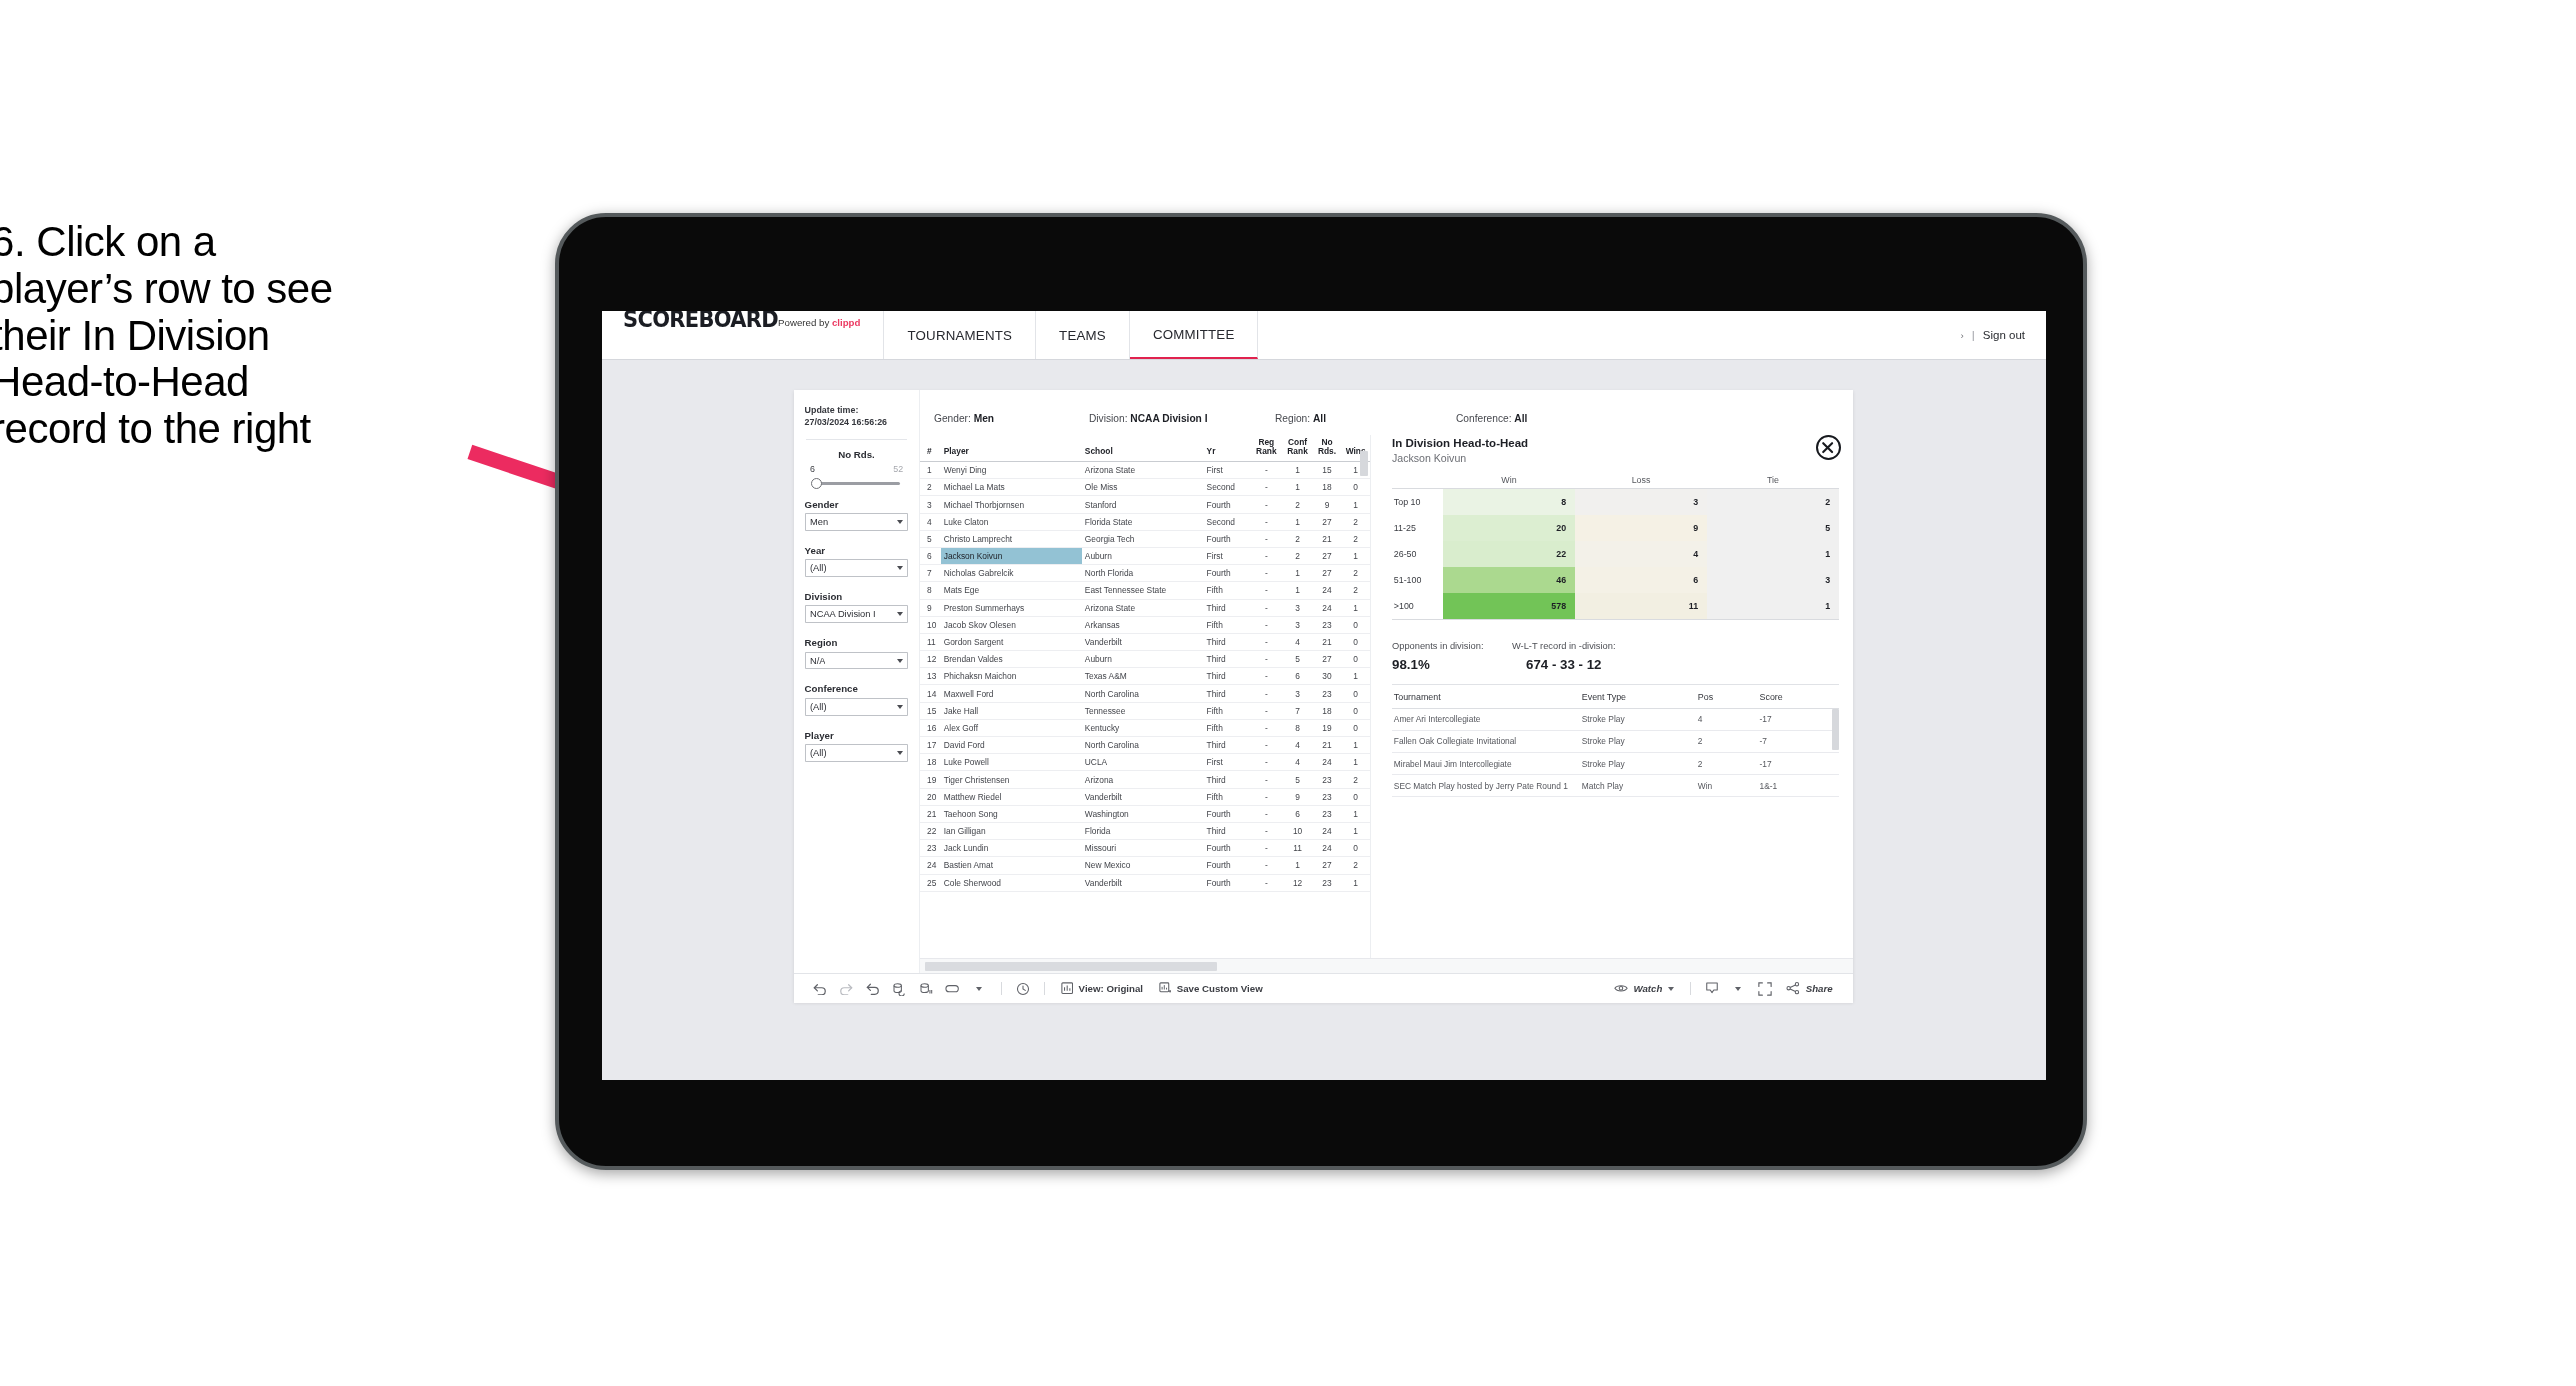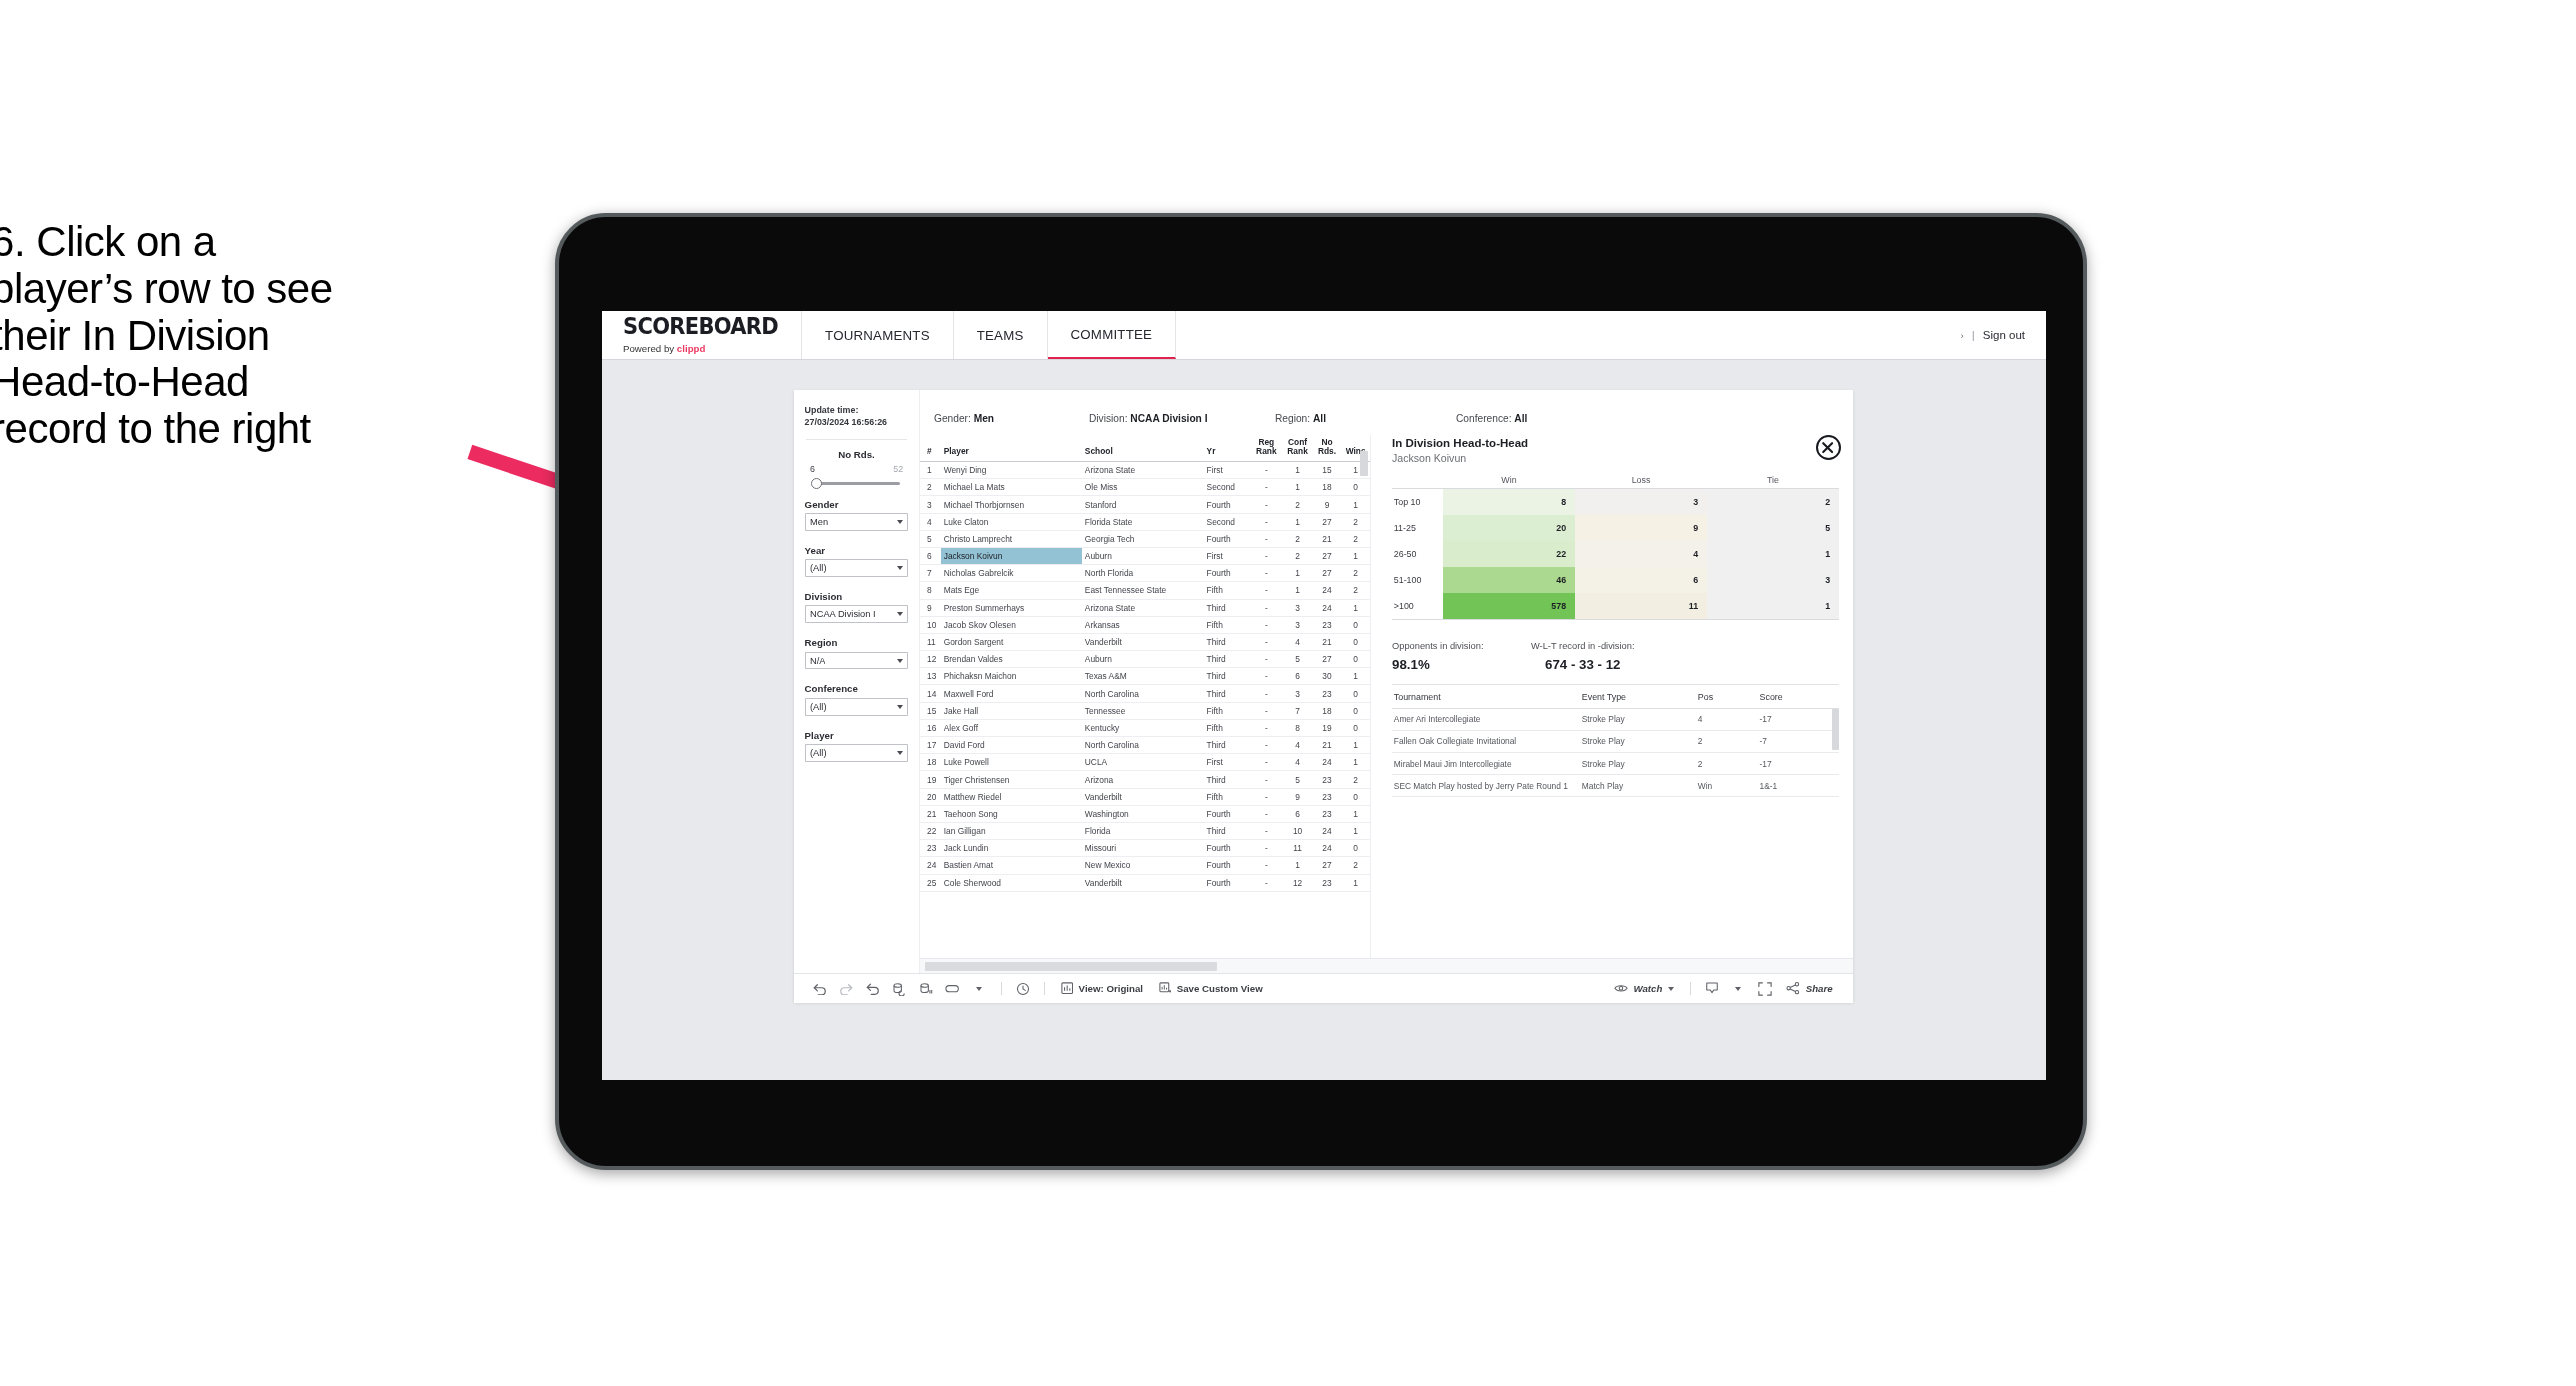--- a/index.html
+++ b/index.html
@@ -42,21 +42,21 @@
     overflow: hidden;
   }
 
   
   .topbar {
     display: flex; align-items: stretch;
     height: 49px; background: #fff;
     border-bottom: 0.9px solid #d5d7dc;
   }
   .brand {
-    display: flex; flex-direction: column; justify-content: center;
+    display: flex; flex-direction: row; justify-content: center;
     padding: 0 23px 0 21px;
     border-right: 0.9px solid #e2e4e8;
     min-width: 158px;
   }
   .brand-title {
     font-family: "DejaVu Sans", sans-serif;
     font-weight: 700; font-size: 21px; letter-spacing: -0.7px;
     color: #1b1d23; line-height: 1;
     transform: scaleY(1.12); transform-origin: left center;
   }
@@ -199,21 +199,21 @@
   .hm td.rowlab {
     text-align: left; font-weight: 400; color: #3a3c42; padding-left: 1.8px; background: #fff;
   }
   .hm col.rowcol { width: 51px; }
   .hm tr:last-child td { border-bottom: 0.9px solid #d9dbdf; }
 
   .stats { display: flex; margin-top: 21px; }
   .stat-opp { width: 113px; }
   .stat-lbl { font-size: 9.3px; color: #4d4f55; }
   .stat-val { font-size: 13.3px; font-weight: 700; color: #1d1f25; margin-top: 6.2px; }
-  .stat-rec { margin-left: 26px; }
+  .stat-rec { margin-left: 7px; }
   .stat-rec .stat-val { text-align: center; }
 
   .tdiv { border: none; border-top: 0.9px solid #e0e2e6; margin: 11.5px 0 0 0; }
   .ttable { width: 100%; border-collapse: collapse; table-layout: fixed; margin-top: 3.5px; }
   .ttable th {
     font-size: 8.9px; font-weight: 400; color: #34363c; text-align: left;
     padding: 3.5px 1.8px 6.2px 1.8px; border-bottom: 0.9px solid #dcdee2;
   }
   .ttable td {
     font-size: 8.4px; color: #55575d; padding: 5.3px 1.8px;

